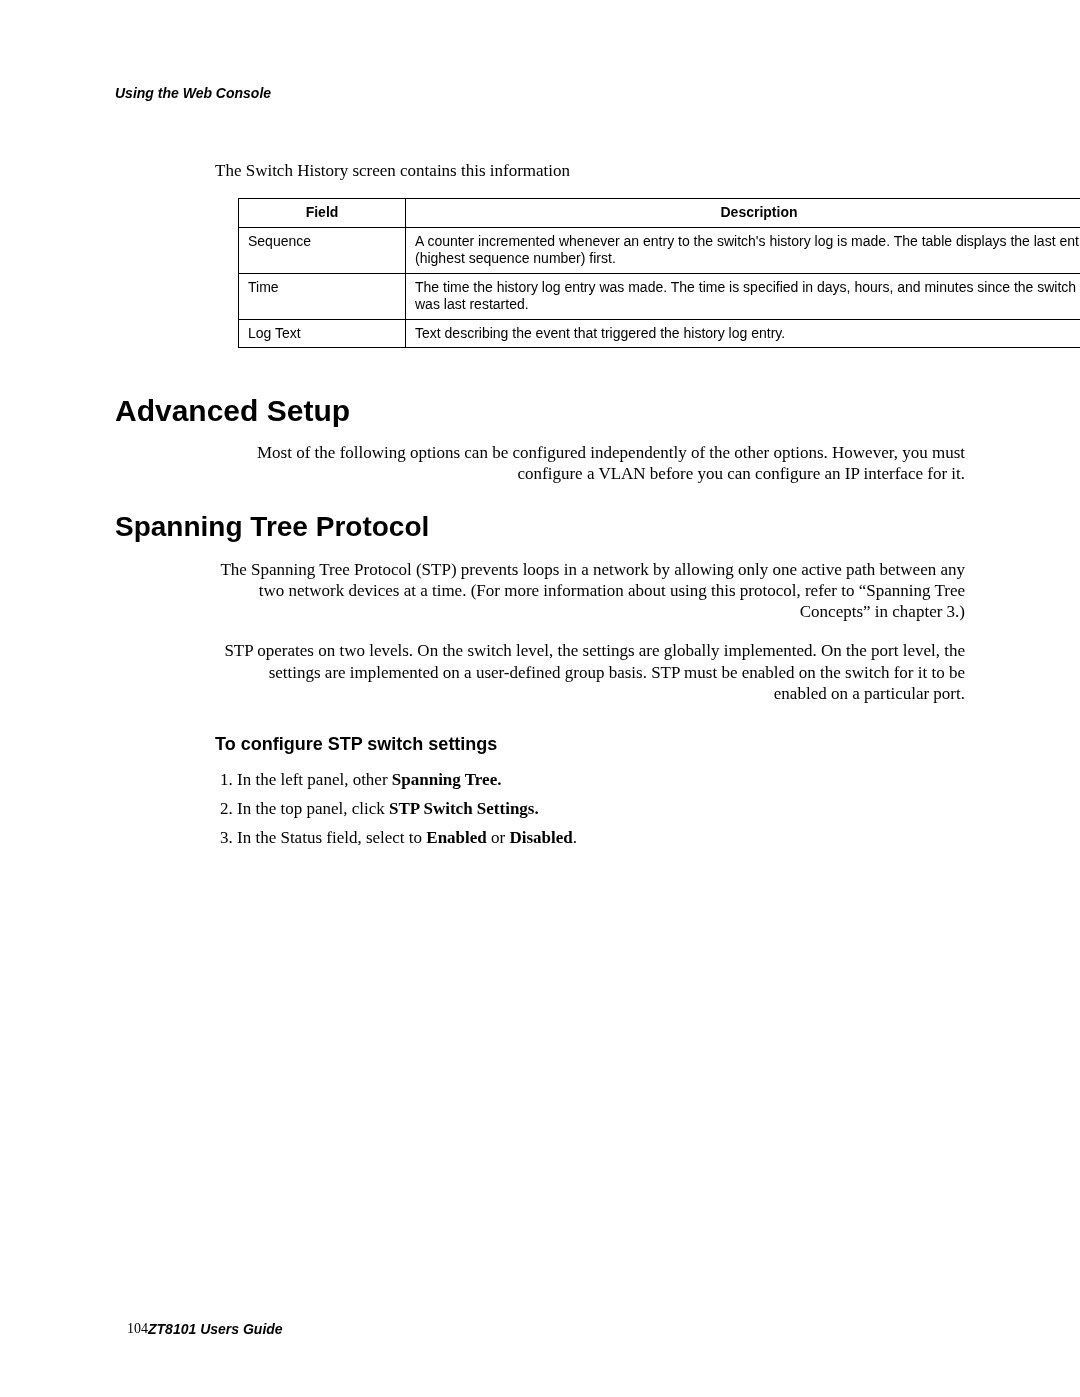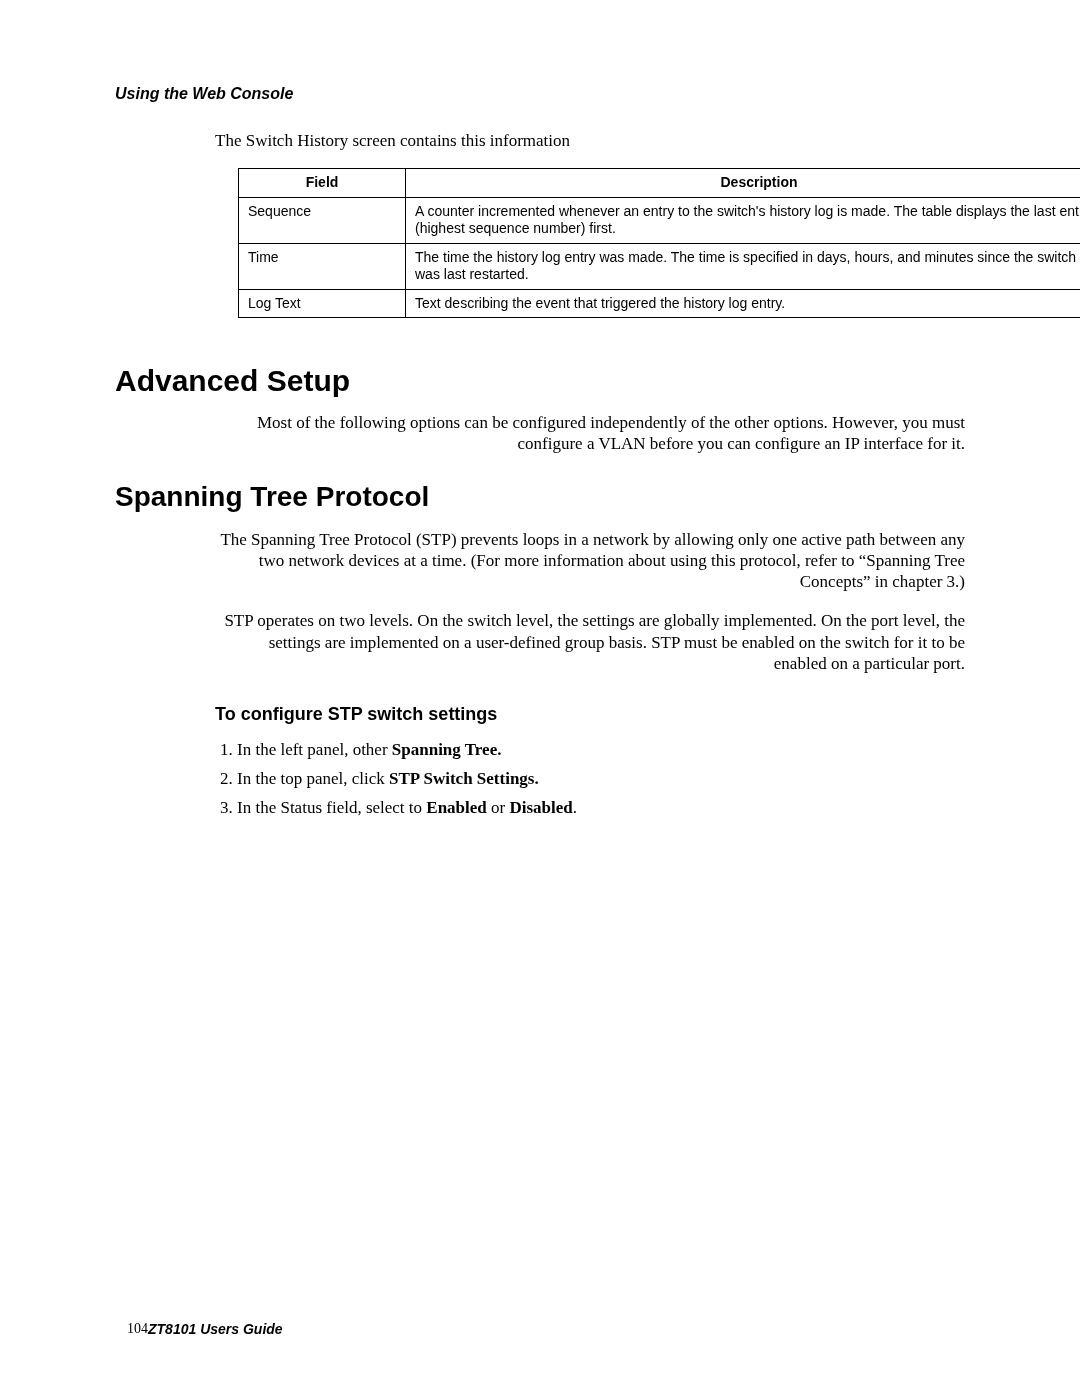--- a/index.html
+++ b/index.html
@@ -16,22 +16,22 @@
   .page {
     padding: 85px 115px 0 115px;
     box-sizing: border-box;
     height: 100%;
     position: relative;
   }
   .running-head {
     font-family: Arial, Helvetica, sans-serif;
     font-weight: bold;
     font-style: italic;
-    font-size: 16px;
-    margin-bottom: 28px;
+    font-size: 14px;
+    margin-bottom: 60px;
   }
   .intro {
     margin-left: 100px;
     font-size: 17px;
   }
   table.info {
     border-collapse: collapse;
     margin-left: 123px;
     width: 875px;
     font-family: Arial, Helvetica, sans-serif;

